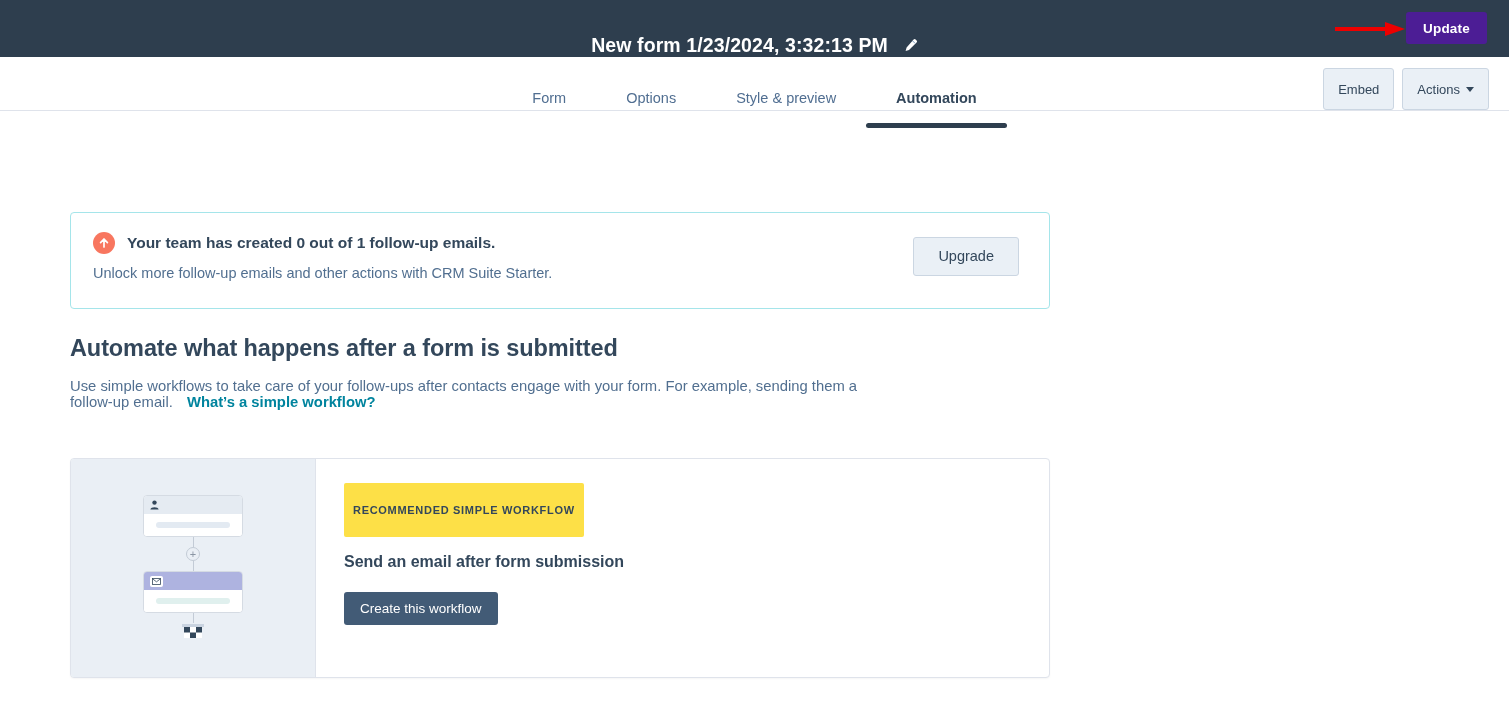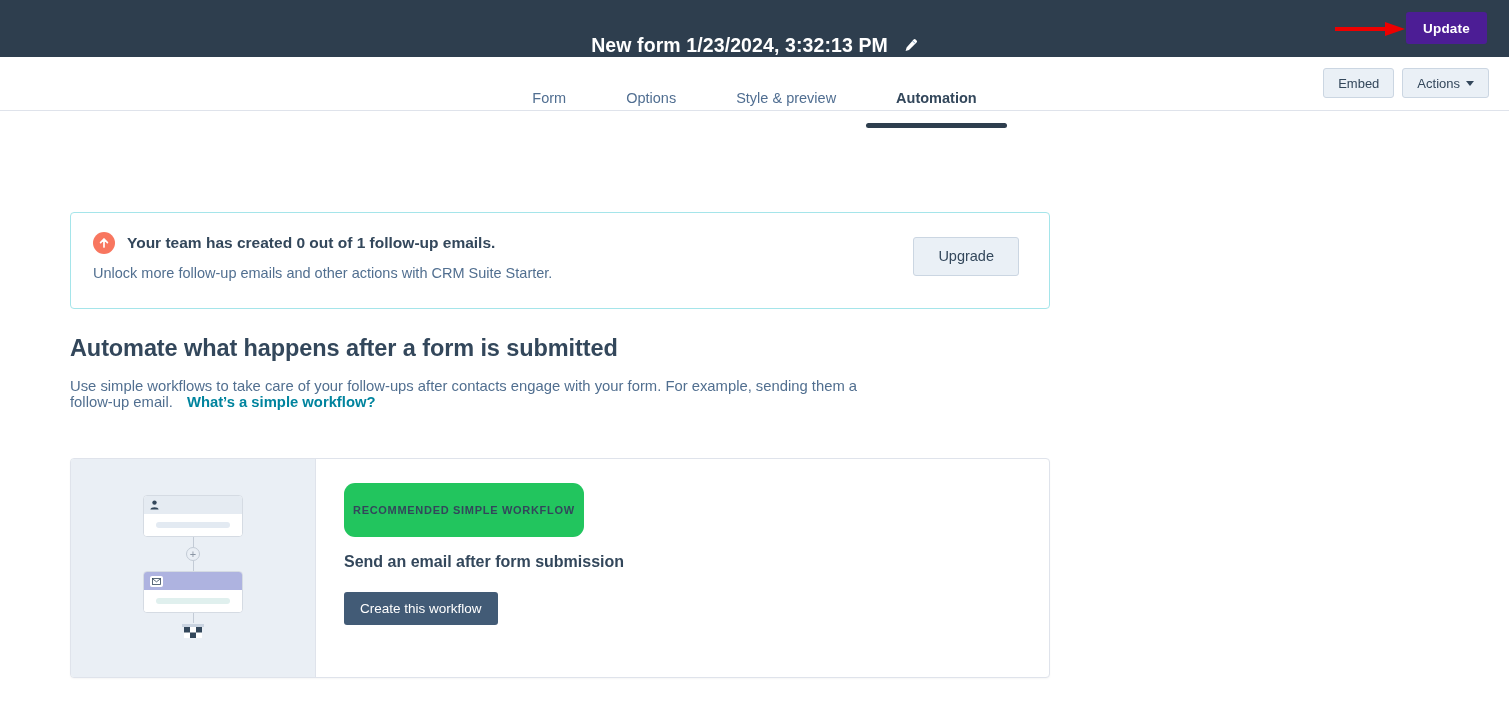--- a/index.html
+++ b/index.html
@@ -109,21 +109,21 @@
   }
 
   .nav-right {
     position: absolute;
     right: 20px;
     top: 11px;
     display: flex;
     gap: 8px;
   }
   .ghost-btn {
-    height: 30px;
+    height: 42px;
     padding: 0 14px;
     background: #eaf0f6;
     color: #33475b;
     border: 1px solid #cbd6e2;
     border-radius: 3px;
     font-family: "Liberation Sans", sans-serif;
     font-size: 13px;
     cursor: pointer;
     display: flex;
     align-items: center;
@@ -235,27 +235,27 @@
     display: flex;
     align-items: center;
     justify-content: center;
   }
   .rec-body {
     flex: 1;
     padding: 24px 28px;
   }
   .badge {
     display: inline-block;
-    background: #22c55e;
+    background: #fde047;
     color: #33475b;
     font-size: 11px;
     font-weight: 700;
     letter-spacing: .7px;
     padding: 21px 9px;
-    border-radius: 11px;
+    border-radius: 2px;
   }
   .rec-title {
     margin-top: 16px;
     font-size: 16px;
     font-weight: 700;
     color: #33475b;
   }
   .rec-desc {
     margin-top: 17px;
     font-size: 14.5px;

